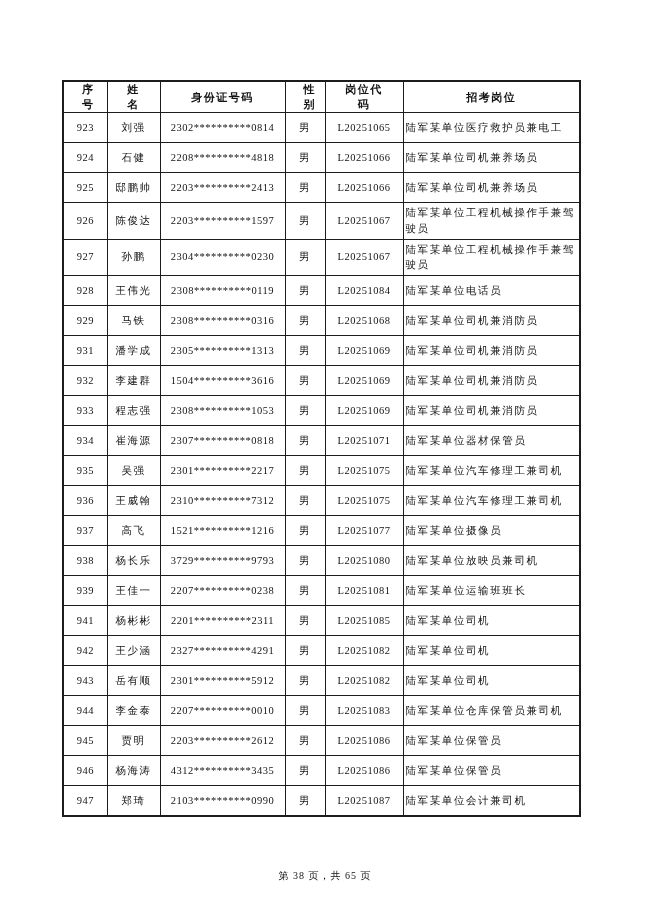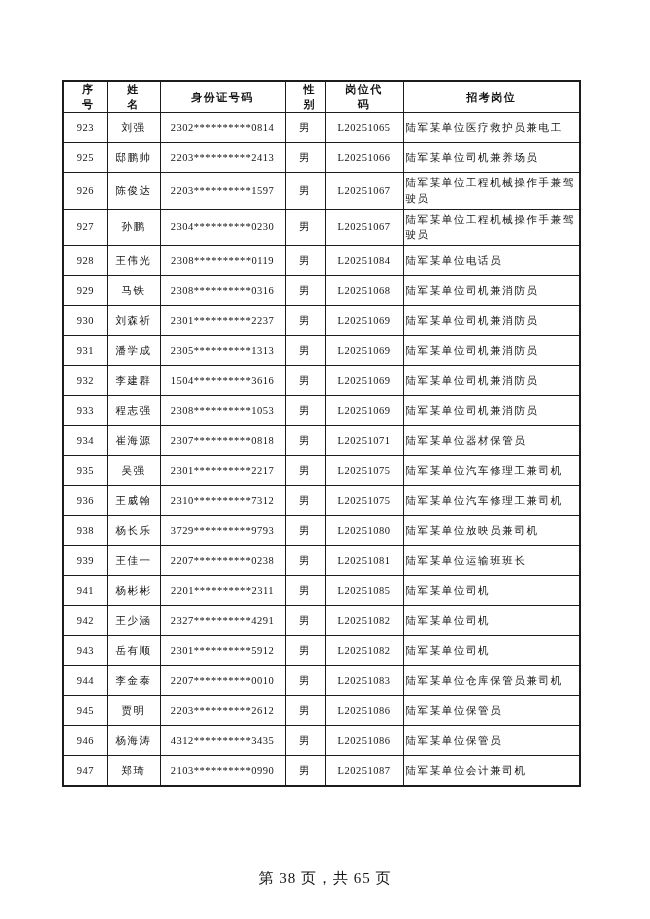--- a/index.html
+++ b/index.html
@@ -63,21 +63,21 @@
     letter-spacing: 1.6px;
     padding-left: 2px;
     padding-right: 0;
   }
   .page-footer {
     position: absolute;
     left: 0;
     top: 869px;
     width: 650px;
     text-align: center;
-    font-size: 15px;
+    font-size: 10px;
     letter-spacing: 1px;
     color: #141414;
   }
 </style>
 </head>
 <body>
 
 <div class="page">
 
   <div class="table-wrap">
@@ -103,20 +103,28 @@
       <tbody>
           <tr>
             <td>923</td>
             <td>刘强</td>
             <td>2302**********0814</td>
             <td>男</td>
             <td>L20251065</td>
             <td>陆军某单位医疗救护员兼电工</td>
           </tr>
           <tr>
+            <td>924</td>
+            <td>石健</td>
+            <td>2208**********4818</td>
+            <td>男</td>
+            <td>L20251066</td>
+            <td>陆军某单位司机兼养场员</td>
+          </tr>
+          <tr>
             <td>925</td>
             <td>邸鹏帅</td>
             <td>2203**********2413</td>
             <td>男</td>
             <td>L20251066</td>
             <td>陆军某单位司机兼养场员</td>
           </tr>
           <tr>
             <td>926</td>
             <td>陈俊达</td>
@@ -143,28 +151,20 @@
           </tr>
           <tr>
             <td>929</td>
             <td>马铁</td>
             <td>2308**********0316</td>
             <td>男</td>
             <td>L20251068</td>
             <td>陆军某单位司机兼消防员</td>
           </tr>
           <tr>
-            <td>930</td>
-            <td>刘森祈</td>
-            <td>2301**********2237</td>
-            <td>男</td>
-            <td>L20251069</td>
-            <td>陆军某单位司机兼消防员</td>
-          </tr>
-          <tr>
             <td>931</td>
             <td>潘学成</td>
             <td>2305**********1313</td>
             <td>男</td>
             <td>L20251069</td>
             <td>陆军某单位司机兼消防员</td>
           </tr>
           <tr>
             <td>932</td>
             <td>李建群</td>
@@ -199,20 +199,28 @@
           </tr>
           <tr>
             <td>936</td>
             <td>王威翰</td>
             <td>2310**********7312</td>
             <td>男</td>
             <td>L20251075</td>
             <td>陆军某单位汽车修理工兼司机</td>
           </tr>
           <tr>
+            <td>937</td>
+            <td>高飞</td>
+            <td>1521**********1216</td>
+            <td>男</td>
+            <td>L20251077</td>
+            <td>陆军某单位摄像员</td>
+          </tr>
+          <tr>
             <td>938</td>
             <td>杨长乐</td>
             <td>3729**********9793</td>
             <td>男</td>
             <td>L20251080</td>
             <td>陆军某单位放映员兼司机</td>
           </tr>
           <tr>
             <td>939</td>
             <td>王佳一</td>

